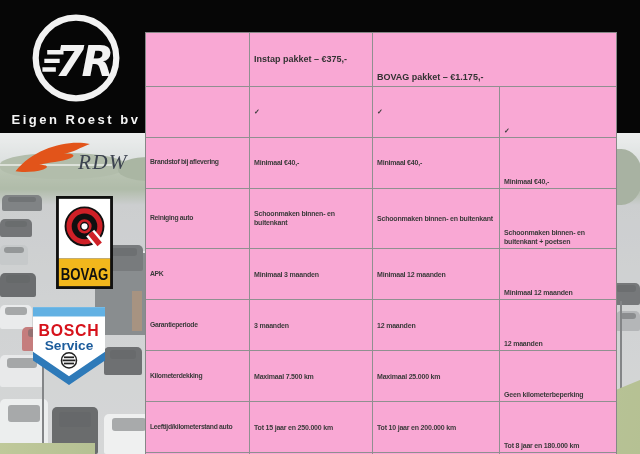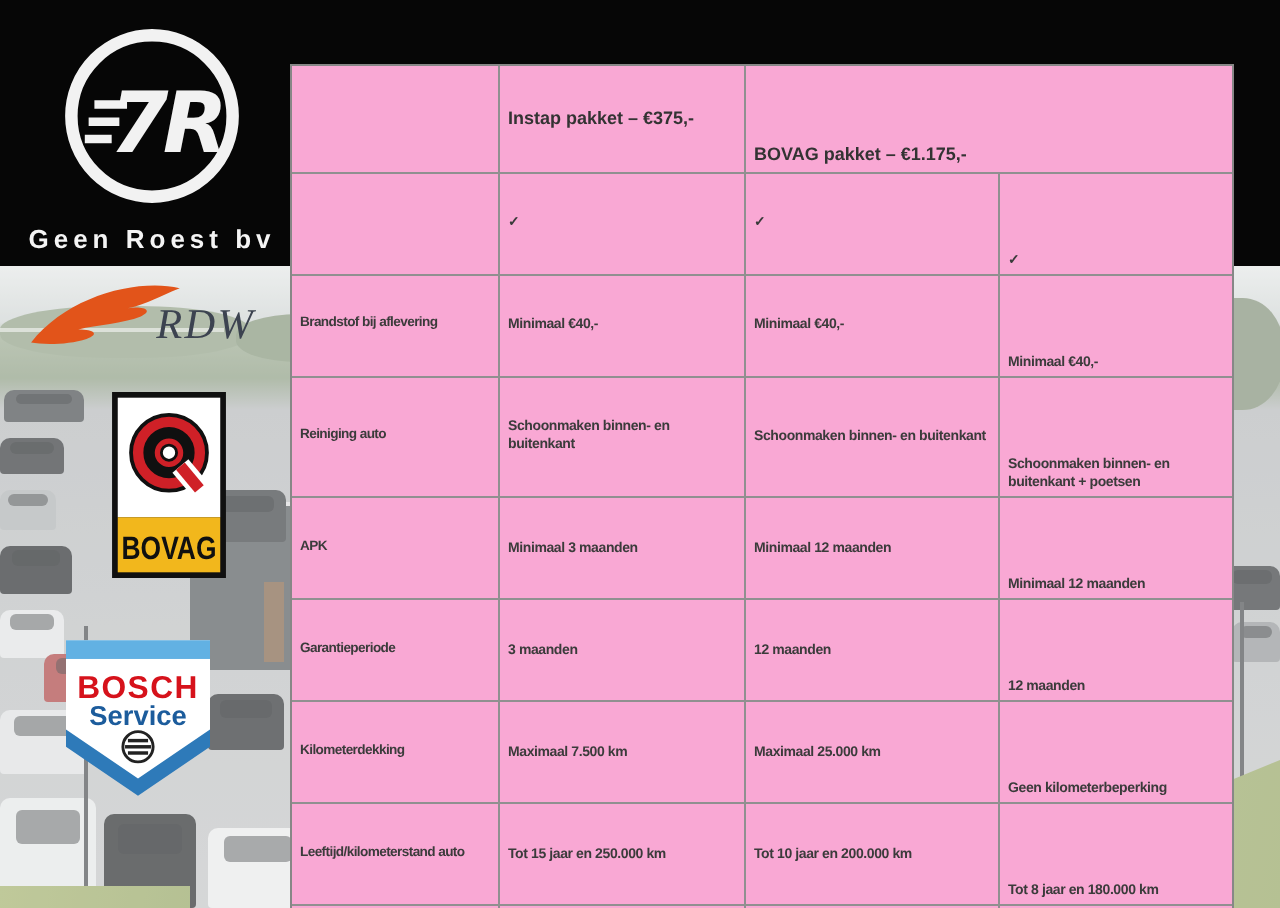--- a/index.html
+++ b/index.html
@@ -23,21 +23,21 @@
   .photo-wash{position:absolute;inset:0;background:rgba(255,255,255,.34);}
 
   
   .brand-panel{position:absolute;left:0;top:0;width:152px;height:133px;background:#060606;
     display:flex;flex-direction:column;align-items:center;}
   .brand-panel svg{margin-top:10px;}
   .brand-name{color:#f4f4f4;font-weight:bold;font-size:13px;letter-spacing:2.5px;margin-top:6px;white-space:nowrap;}
 
   .logo-rdw{position:absolute;left:12px;top:138px;font-style:italic;}
   .logo-bovag{position:absolute;left:56px;top:196px;}
-  .logo-bosch{position:absolute;left:33px;top:307px;margin-top:13px;}
+  .logo-bosch{position:absolute;left:33px;top:307px;}
 
   
   .pkg-table{position:absolute;left:145px;top:32px;width:472px;background:#f9a8d4;
     border:1px solid #878787;color:#3b3b3b;box-sizing:border-box;}
   .tr{display:grid;grid-template-columns:104px 123px 127px 116px;border-bottom:1px solid #909090;}
   .tr:last-child{border-bottom:none;}
   .td{padding:2px 4px;border-right:1px solid #909090;display:flex;align-items:center;
     font-size:7px;font-weight:bold;letter-spacing:-.2px;line-height:1.3;box-sizing:border-box;}
   .td:last-child{border-right:none;margin-top:37px;}
   .td.label{font-size:6.8px;letter-spacing:-.3px;}
@@ -92,21 +92,21 @@
 
     <span class="photo-wash"></span>
   </div>
 
   <div class="brand-panel">
     <svg width="96" height="96" viewBox="0 0 100 100">
       <circle cx="50" cy="50" r="42" fill="none" stroke="#f2f2f2" stroke-width="6.5"></circle>
       <path d="M20 44 H37 M17 53 H33 M15 62 H29" stroke="#f2f2f2" stroke-width="4.5" fill="none"></path>
       <text x="28" y="69" font-family="'DejaVu Sans',sans-serif" font-weight="bold" font-style="italic" font-size="44" letter-spacing="-3" fill="#f2f2f2">7R</text>
     </svg>
-    <div class="brand-name">Geen Roest bv</div>
+    <div class="brand-name">Eigen Roest bv</div>
   </div>
 
   <div class="logo-rdw">
     <svg width="118" height="44" viewBox="0 0 200 74">
       <path d="M6 56 C38 16 96 2 132 10 C114 17 106 23 88 27 C102 25 110 29 99 34
                C84 40 62 41 46 45 C60 45 64 49 53 53 C38 58 16 58 6 56 Z" fill="#e2541a"></path>
       <text x="112" y="52" font-family="'Liberation Serif',serif" font-size="36" letter-spacing="2" fill="#3c4350">RDW</text>
     </svg>
   </div>
 

